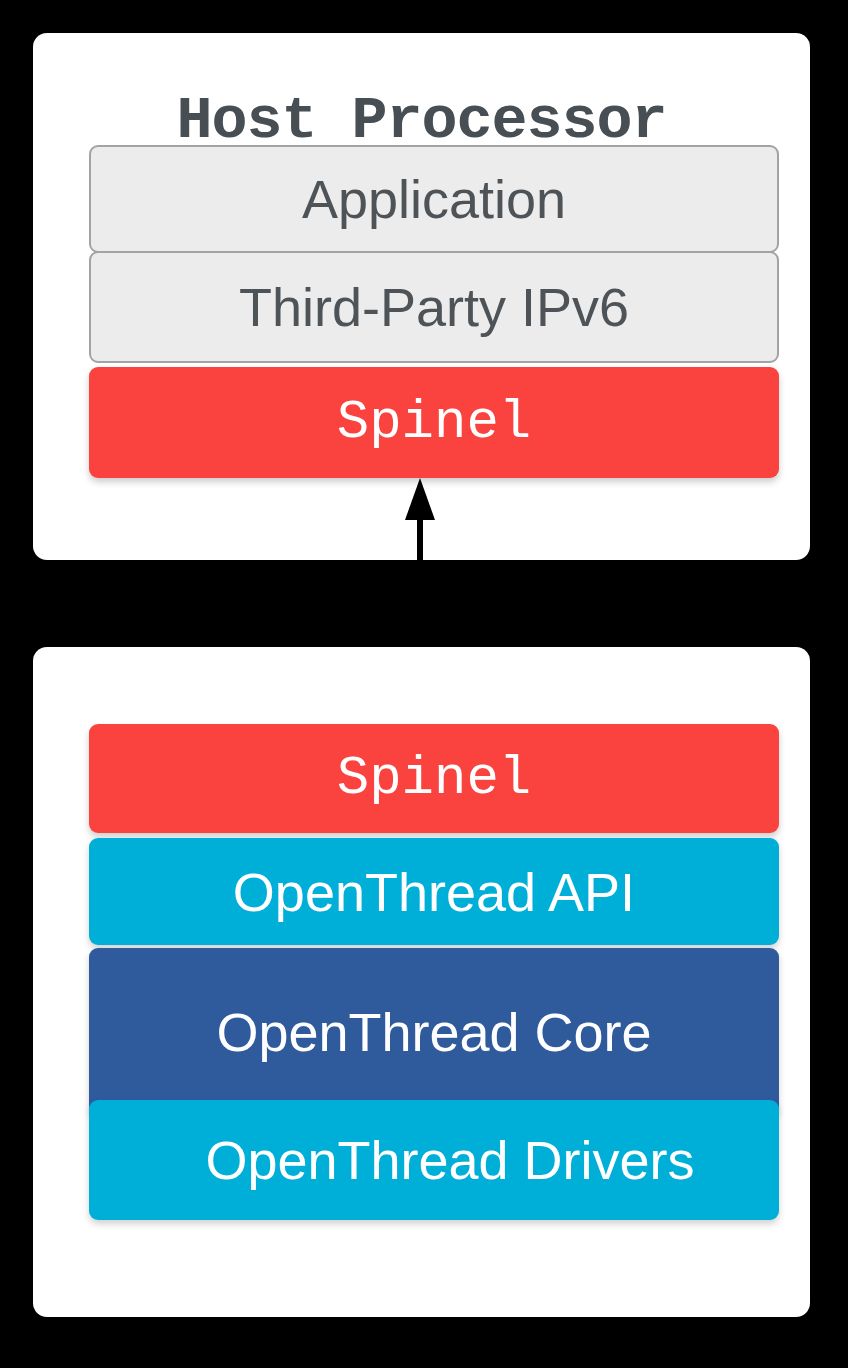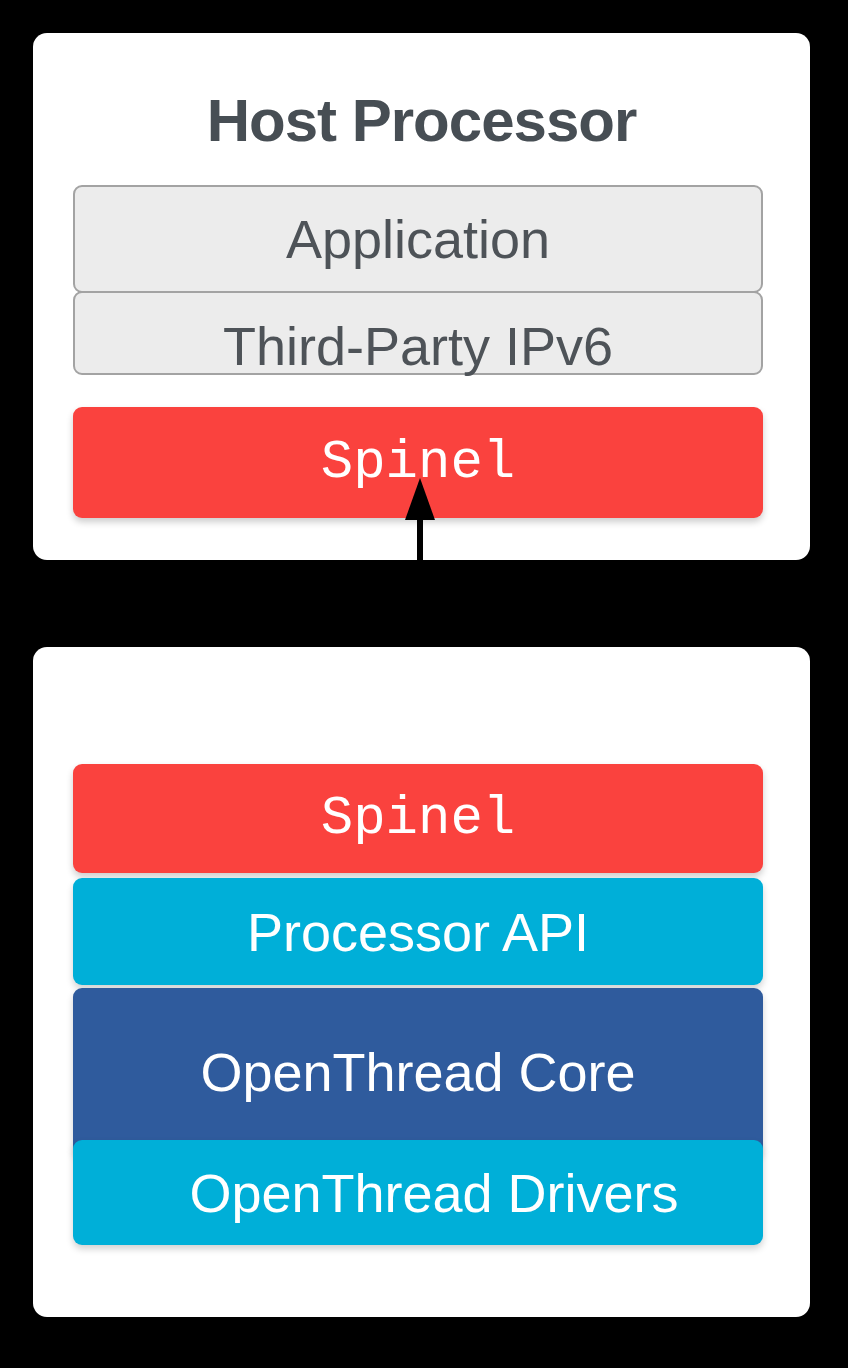--- a/index.html
+++ b/index.html
@@ -28,35 +28,34 @@
     position: absolute;
     left: 0;
     width: 100%;
     margin: 0;
     text-align: center;
     font-size: 60px;
     font-weight: bold;
     letter-spacing: -1px;
     color: var(--title-text, #474E54);
   }
-  .host-title { top: 57px;  line-height: 62px; }
+  .host-title { top: 57px;  line-height: 62px; font-family: Liberation Mono, monospace; }
   .soc-title  { top: 586px; line-height: 66px; }
 
   .layer {
     position: absolute;
-    left: 40px;
+    left: 56px;
     width: 690px;
     box-sizing: border-box;
     border-radius: 9px;
     display: flex;
     align-items: center;
     justify-content: center;
     font-size: 54px;
     line-height: 1;
-    margin-top: 40px;
   }
   .layer.gray {
     background: var(--gray-fill, #ECECEC);
     border: 2px solid var(--gray-border, #A3A3A3);
     color: var(--label-text, #4E5358);
   }
   .layer.red {
     background: var(--red, #FA423E);
     color: var(--white-text, #ffffff);
     box-shadow: 0 4px 7px rgba(0,0,0,0.20);
@@ -68,28 +67,28 @@
     box-shadow: 0 4px 7px rgba(0,0,0,0.18);
   }
   .layer.blue {
     background: var(--dark-blue, #2F5B9D);
     color: var(--white-text, #ffffff);
     box-shadow: 0 4px 7px rgba(0,0,0,0.18);
   }
 
   
   .l-app         { top: 112px; height: 108px; }
-  .l-ipv6        { top: 218px; height: 84px; align-items: flex-end; }
+  .l-ipv6        { top: 218px; height: 112px; }
   .l-spinel-host { top: 334px; height: 111px; }
 
   
   .l-spinel-soc  { top: 77px;  height: 109px; }
   .l-api         { top: 191px; height: 107px; }
   .l-core        { top: 301px; height: 168px; }
-  .l-drivers     { top: 453px; height: 105px; padding-left: 32px; }
+  .l-drivers     { top: 453px; height: 120px; padding-left: 32px; }
 
   .arrow {
     position: absolute;
     left: 403px;
     top: 478px;
     width: 34px;
     height: 242px;
   }
   .arrow .shape { fill: var(--arrow, #000000); }
 </style>
@@ -117,21 +116,21 @@
   <rect class="shape" x="14" y="40" width="6" height="162"></rect>
   <polygon class="shape" points="2,200 32,200 17,242"></polygon>
 </svg>
 
 <section class="card soc-card">
   <div class="layer red l-spinel-soc">
     <span>Spinel</span>
   </div>
 
   <div class="layer cyan l-api">
-    <span>Processor API</span>
+    <span>OpenThread API</span>
   </div>
 
   <div class="layer blue l-core">
     <span>OpenThread Core</span>
   </div>
 
   <div class="layer cyan l-drivers">
     <span>OpenThread Drivers</span>
   </div>
 

